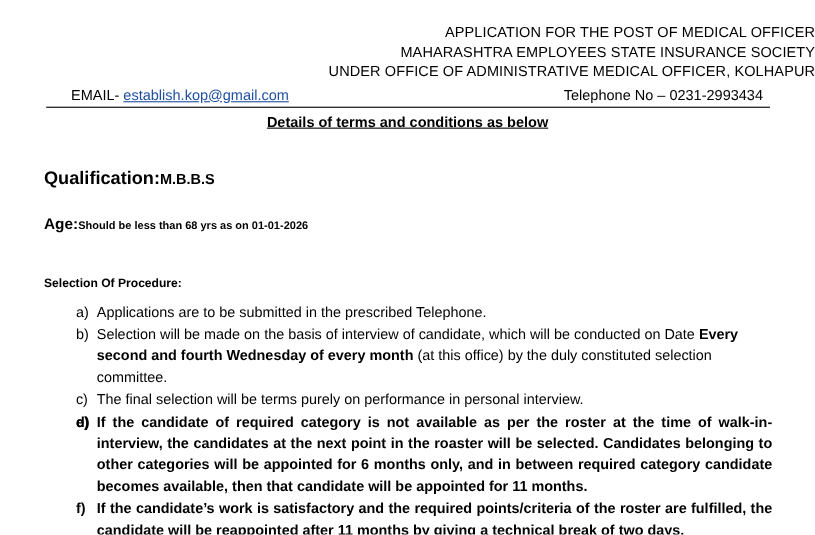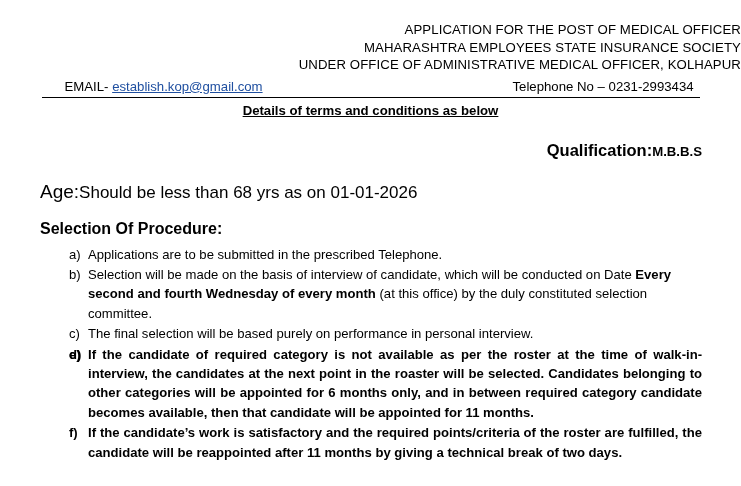--- a/index.html
+++ b/index.html
@@ -85,49 +85,48 @@
   }
 
   
   .body-wrap {
     padding-left: 40px;
     padding-right: 39px;
     padding-top: 0;
   }
 
   .field-block {
-    margin-top: 20px;
-    text-align: right;
+    margin-top: 32px;
   }
   .field-label {
     font-size: 16.5px;
     font-weight: bold;
     line-height: 20px;
   }
   .field-value {
     font-size: 13.2px;
     font-weight: bold;
     line-height: 20px;
   }
 
   .age-block { margin-top: 20px; }
   .age-label {
-    font-size: 19px;
-    font-weight: normal;
+    font-size: 14px;
+    font-weight: bold;
     line-height: 20px;
   }
   .age-value {
-    font-size: 17px;
-    font-weight: normal;
+    font-size: 10px;
+    font-weight: bold;
     line-height: 20px;
   }
 
   .section-heading {
-    margin-top: 16px;
-    font-size: 16px;
+    margin-top: 32px;
+    font-size: 11px;
     font-weight: bold;
     line-height: 20px;
   }
 
   
   .proc-list {
     margin: 6px 0 0 0;
     padding: 0;
     list-style: none;
   }
@@ -195,21 +194,21 @@
 
       <li class="proc-item nojustify">
         <span class="marker">a)</span><span>Applications are to be submitted in the prescribed Telephone.</span>
       </li>
 
       <li class="proc-item nojustify">
         <span class="marker">b)</span><span>Selection will be made on the basis of interview of candidate, which will be conducted on Date </span><b>Every second and fourth Wednesday of every month</b><span> (at this office) by the duly constituted selection committee.</span>
       </li>
 
       <li class="proc-item nojustify">
-        <span class="marker">c)</span><span>The final selection will be based purely on performance in personal interview.</span>
+        <span class="marker">c)</span><span>The final selection will be terms purely on performance in personal interview.</span>
       </li>
 
       <li class="proc-item marker-bold">
         <span class="marker">d)</span>
       </li>
 
       <li class="proc-item bold">
         <span class="marker">e)</span><span>If the candidate of required category is not available as per the roster at the time of walk-in-interview, the candidates at the next point in the roaster will be selected. Candidates belonging to other categories will be appointed for 6 months only, and in between required category candidate becomes available, then that candidate will be appointed for 11 months.</span>
       </li>
 

